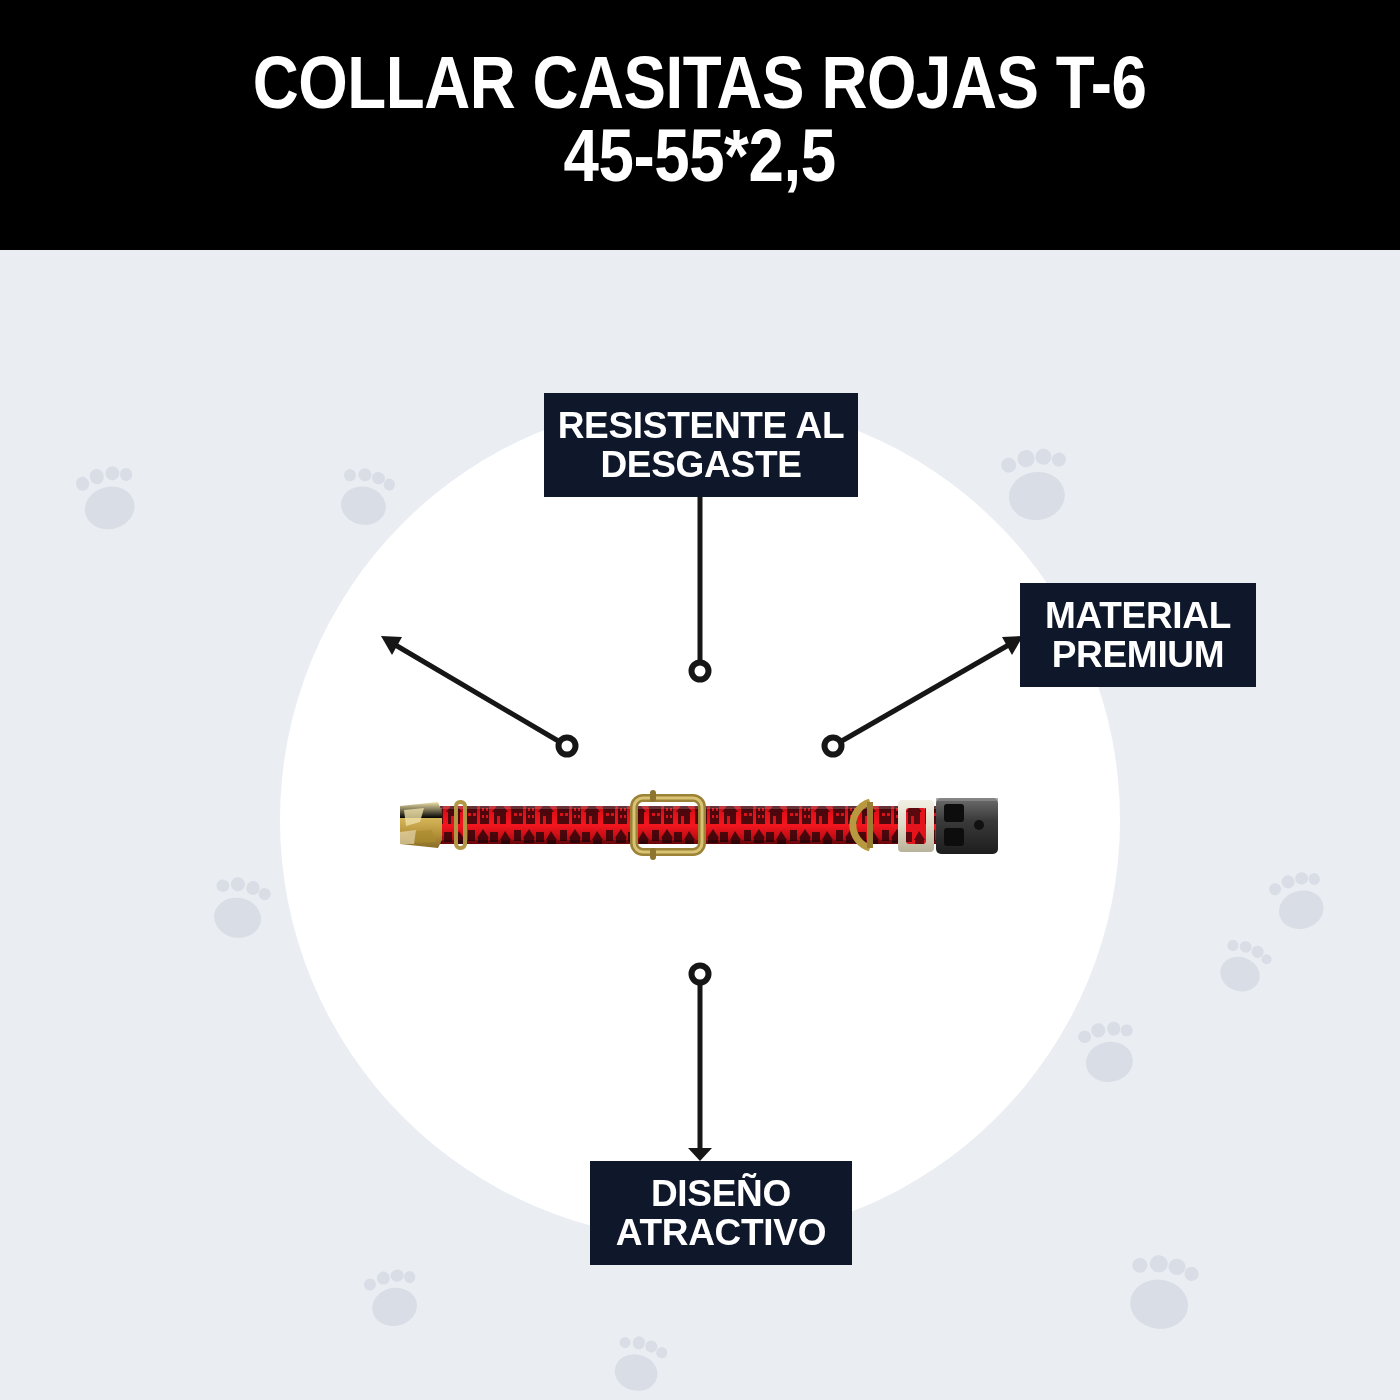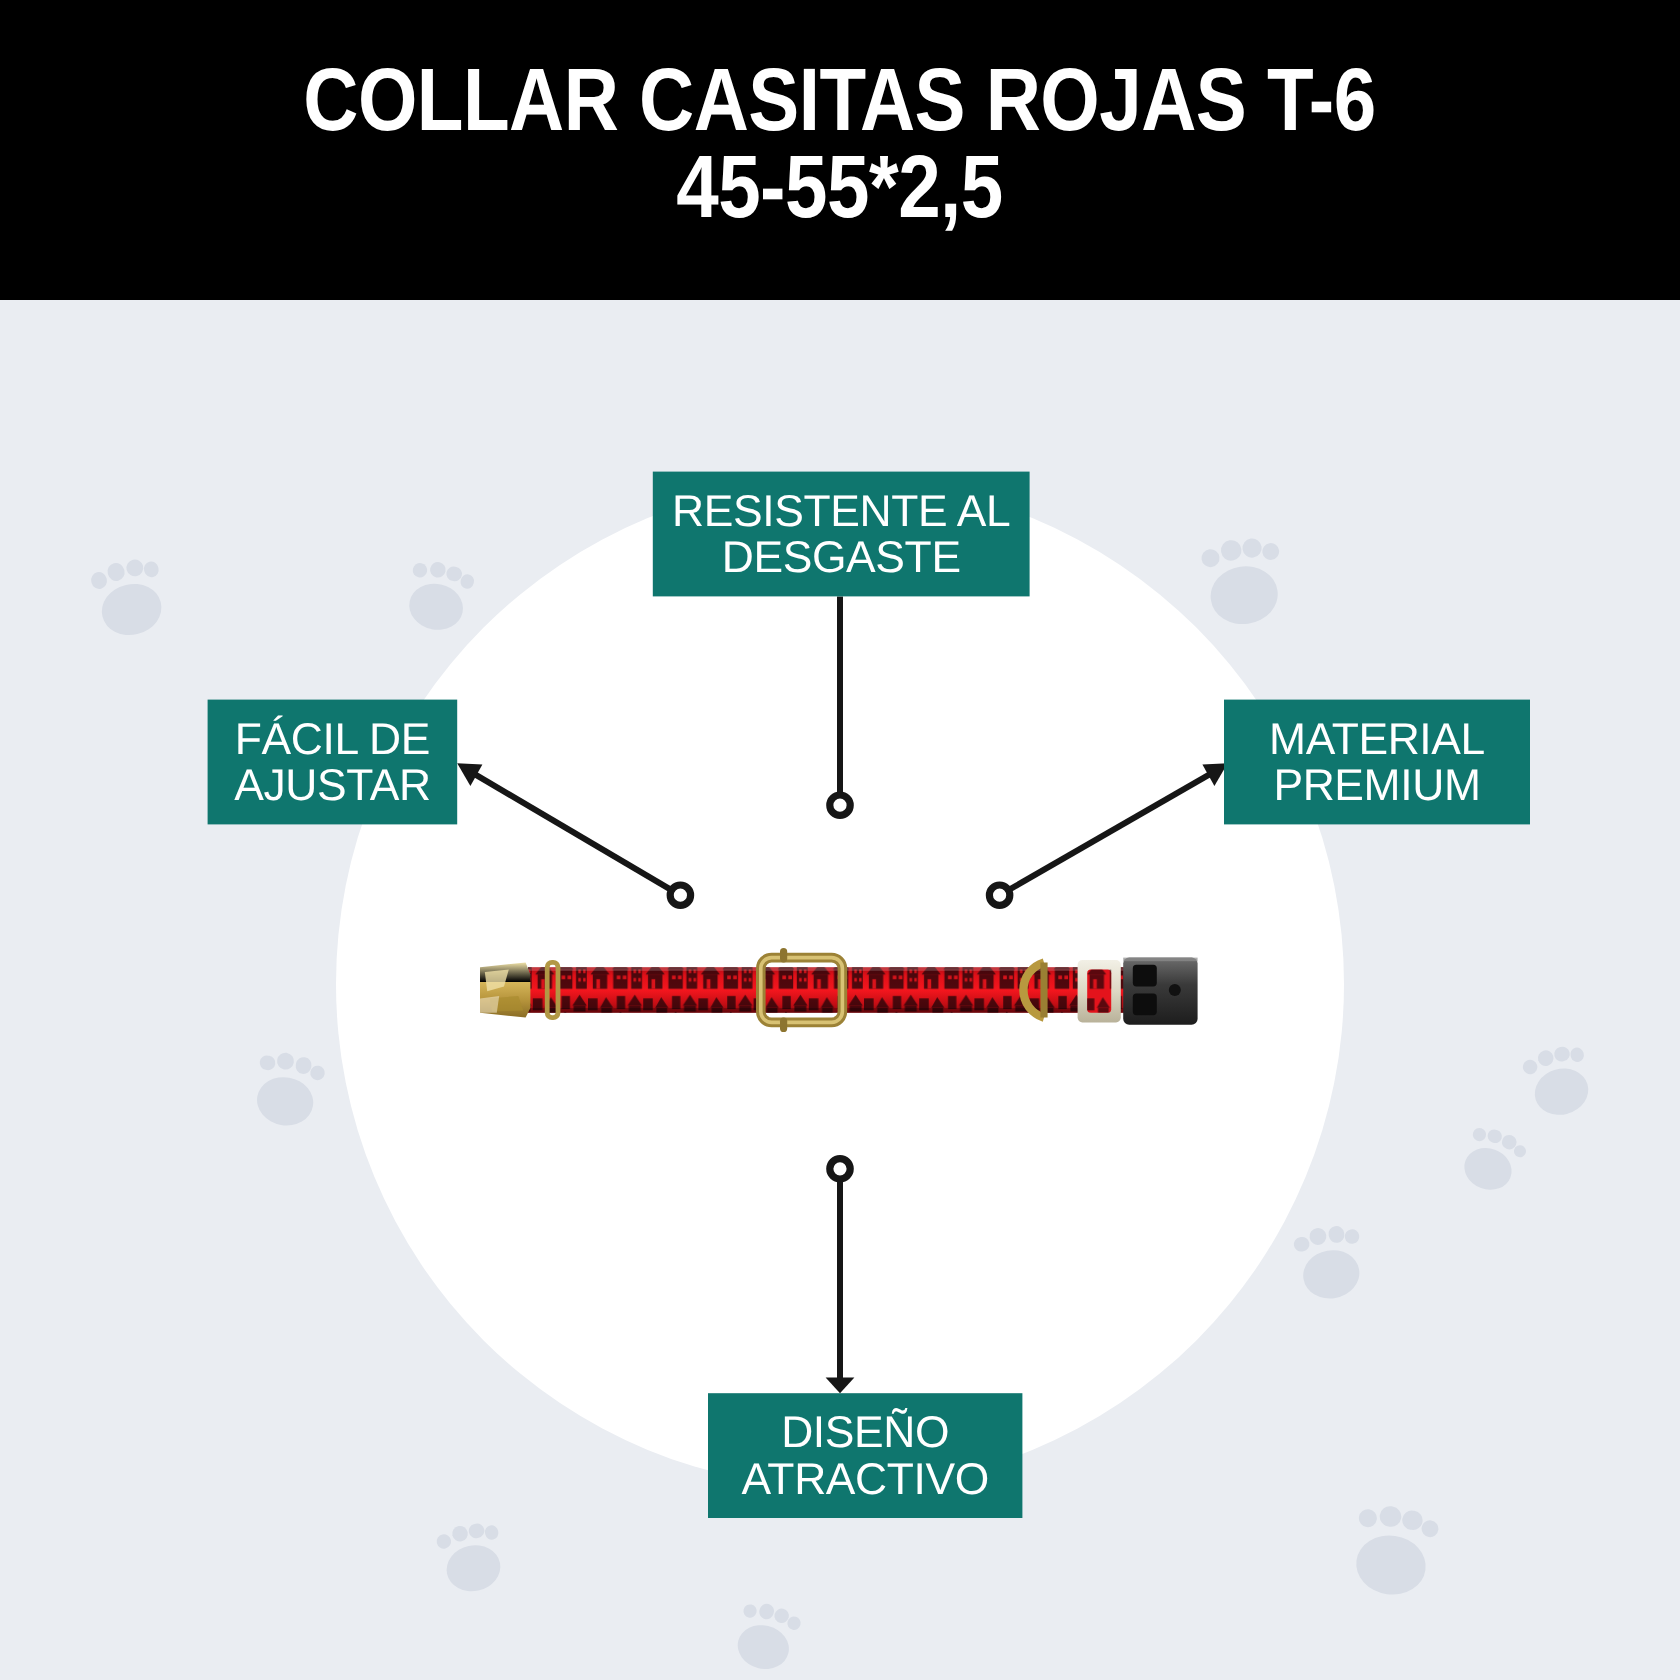--- a/index.html
+++ b/index.html
@@ -86,37 +86,37 @@
     left: 0;
     top: 0;
     width: 1400px;
     height: 1400px;
     pointer-events: none;
   }
 
   
   .callout {
     position: absolute;
-    background: #0f766e;
+    background: #0f172a;
     color: #ffffff;
     font-family: "Liberation Sans", sans-serif;
-    font-weight: normal;
+    font-weight: bold;
     font-size: 37px;
     line-height: 1.06;
     text-align: center;
     display: flex;
     align-items: center;
     justify-content: center;
     white-space: pre-line;
     letter-spacing: -0.3px;
     box-sizing: border-box;
   }
   .callout-top     { left: 544px; top: 393px;  width: 314px; height: 104px; }
   .callout-left    { left: 173px; top: 583px;  width: 208px; height: 104px; }
-  .callout-right   { left: 1020px; top: 583px; width: 255px; height: 104px; }
+  .callout-right   { left: 1020px; top: 583px; width: 236px; height: 104px; }
   .callout-bottom  { left: 590px; top: 1161px; width: 262px; height: 104px; }
 </style>
 </head>
 <body>
 
 <div id="page">
 
   <div id="paw-layer">
       <div class="paw" style="left: 64px; top: 453px; width: 88px; height: 88px; transform: rotate(-14deg);">
         <div class="pad" style="background: rgb(216, 221, 230); width: 49.28px; height: 41.8px; left: 18.48px; top: 34.32px;"></div>
@@ -310,24 +310,20 @@
   <div class="header-band">
     <div class="header-title">COLLAR CASITAS ROJAS T-6
 45-55*2,5</div>
   </div>
 
   <div class="callout callout-top">
     <span>RESISTENTE AL
 DESGASTE</span>
   </div>
 
-  <div class="callout callout-left">
-    <span>FÁCIL DE
-AJUSTAR</span>
-  </div>
 
   <div class="callout callout-right">
     <span>MATERIAL
 PREMIUM</span>
   </div>
 
   <div class="callout callout-bottom">
     <span>DISEÑO
 ATRACTIVO</span>
   </div>

